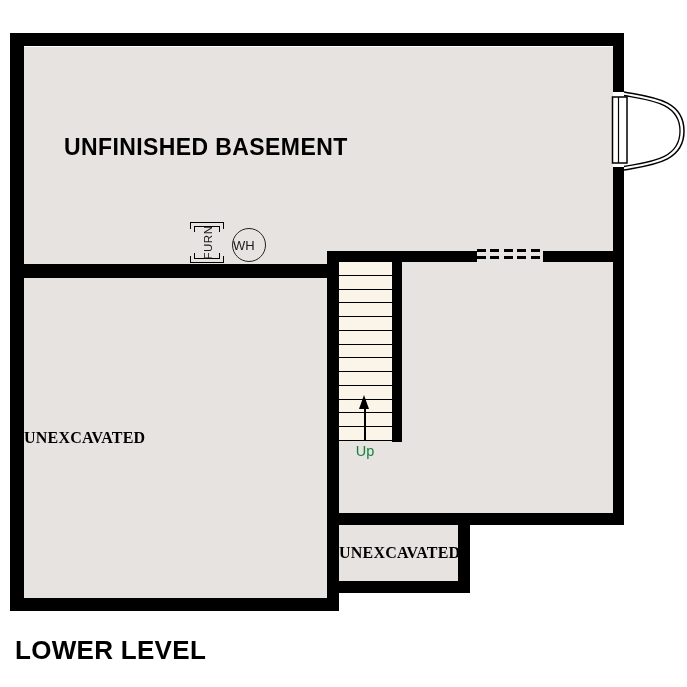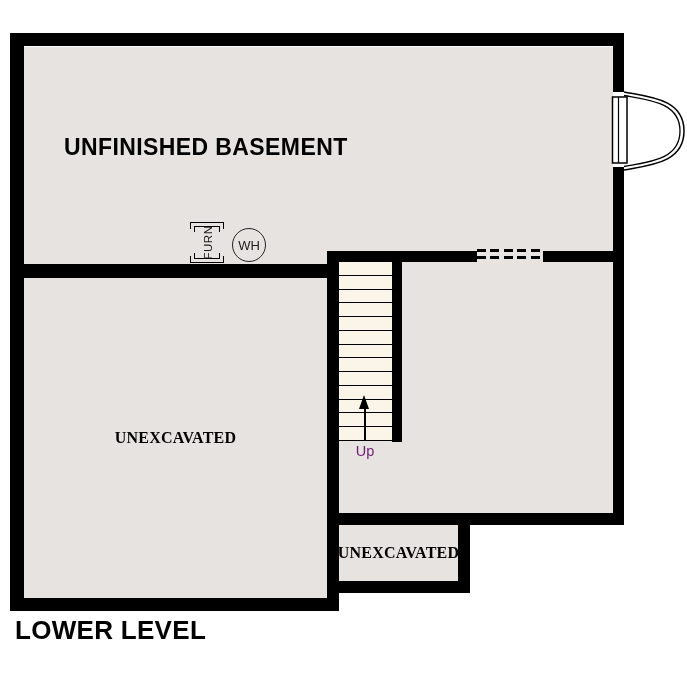--- a/index.html
+++ b/index.html
@@ -21,21 +21,21 @@
     background:var(--bg);
     overflow:hidden;
   }
   .room{position:absolute;background:var(--room);font-family:Liberation Serif, serif;}
   .wall{position:absolute;background:var(--wall);}
   .room-label{
     font-weight:bold;
     color:var(--text);
     white-space:nowrap;
   }
-  .center-flex{display:flex;align-items:center;justify-content:center;}
+  .center-flex{display:flex;align-items:center;}
   .basement-label{
     position:absolute;left:24px;top:134px;width:589px;
     text-align:left;font-size:23px;letter-spacing:0.4px;margin-left:40px;
   }
   .unex-label{font-size:16px;letter-spacing:0.2px;}
   .stairs{
     position:absolute;left:339px;top:262px;width:53px;height:179px;
     display:flex;flex-direction:column;
     background:var(--stair);
   }
@@ -45,21 +45,21 @@
     background:#000;
   }
   .up-arrow-head{
     position:absolute;left:359px;top:395px;width:0;height:0;
     border-left:5.5px solid transparent;
     border-right:5.5px solid transparent;
     border-bottom:14px solid #000;
   }
   .up-label{
     position:absolute;left:340px;top:443px;width:50px;
-    text-align:center;font-size:14.5px;color:#701a75;
+    text-align:center;font-size:14.5px;color:#15803d;
   }
   .dash-row{
     position:absolute;height:2.6px;
     background:repeating-linear-gradient(90deg,#000 0 9px,transparent 9px 13.5px);
   }
   .furn{
     position:absolute;left:190px;top:222px;width:34px;height:41px;
   }
   .fbr{position:absolute;border:1.4px solid #000;}
   .fbr.ot{left:0;right:0;top:0;height:7px;border-bottom:none;}
@@ -72,21 +72,21 @@
     font-size:11.5px;color:#1a1a1a;letter-spacing:0.5px;
     transform:rotate(-90deg);
   }
   .wh{
     position:absolute;left:232px;top:228px;width:34px;height:34px;
     border:1.6px solid #222;border-radius:50%;
     background:var(--room);
     font-size:13px;color:#1a1a1a;
   }
   .page-title{
-    position:absolute;left:15px;top:615px;
+    position:absolute;left:15px;top:635px;
     font-weight:bold;font-size:26px;letter-spacing:0.3px;
   }
   .window-svg{position:absolute;left:0;top:0;width:687px;height:687px;pointer-events:none;}
 </style>
 </head>
 <body>
 
 <div class="canvas">
 
   <div class="room" style="left:24px;top:47px;width:589px;height:217px;"></div>

